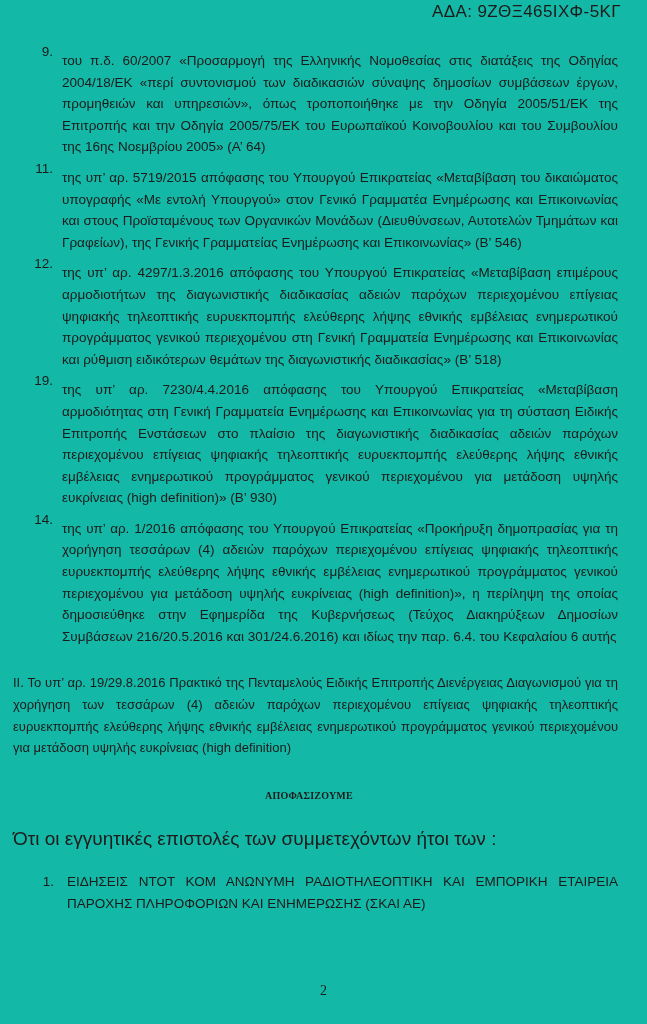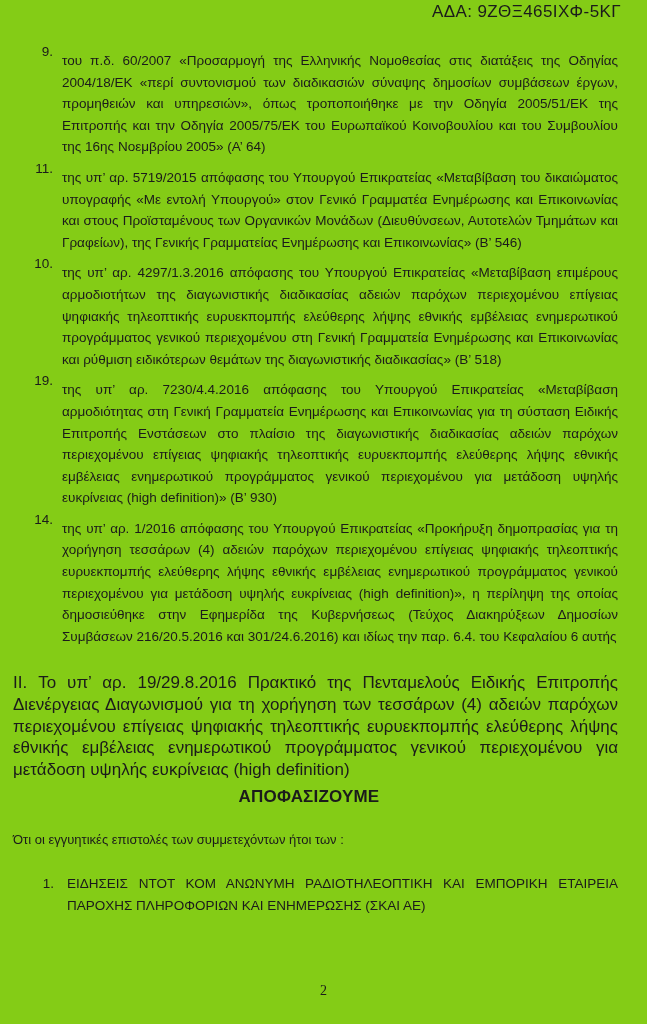--- a/index.html
+++ b/index.html
@@ -5,21 +5,21 @@
   html, body {
     margin: 0;
     padding: 0;
     background: #ffffff;
   }
   .page {
     position: relative;
     width: 647px;
     height: 1024px;
     margin: 0 auto;
-    background: #84cc16;
+    background: #14b8a6;
     overflow: hidden;
     font-family: "Liberation Sans", "DejaVu Sans", sans-serif;
     color: #1b1b1b;
   }
   .ada {
     position: absolute;
     top: 2px;
     right: 26px;
     font-size: 17px;
     letter-spacing: 0.4px;
@@ -47,37 +47,38 @@
     white-space: nowrap;
   }
   .li .txt {
     flex: 1;
     text-align: justify;
     margin-top: 9px;
   }
   .para-ii {
     margin-top: 25px;
     margin-left: 13px;
-    font-size: 17px;
+    font-size: 13px;
     line-height: 21.6px;
     text-align: justify;
   }
   .decision-heading {
-    margin-top: 6px;
+    margin-top: 26px;
     width: 100%;
     text-align: center;
     font-weight: bold;
-    font-size: 17px;
+    font-size: 10px;
     line-height: 21px;
     letter-spacing: 0.2px;
+    font-family: Liberation Serif, serif;
   }
   .decision-intro {
     margin-top: 22px;
     margin-left: 13px;
-    font-size: 13px;
+    font-size: 19px;
     line-height: 21.6px;
   }
   .decision-list {
     margin-top: 22px;
     padding-left: 38px;
   }
   .dli {
     display: flex;
     font-size: 13.5px;
     line-height: 21.6px;
@@ -119,21 +120,21 @@
         <span class="txt">του π.δ. 60/2007 «Προσαρμογή της Ελληνικής Νομοθεσίας στις διατάξεις της Οδηγίας 2004/18/ΕΚ «περί συντονισμού των διαδικασιών σύναψης δημοσίων συμβάσεων έργων, προμηθειών και υπηρεσιών», όπως τροποποιήθηκε με την Οδηγία 2005/51/ΕΚ της Επιτροπής και την Οδηγία 2005/75/ΕΚ του Ευρωπαϊκού Κοινοβουλίου και του Συμβουλίου της 16ης Νοεμβρίου 2005» (Α’ 64)</span>
       </div>
 
 
       <div class="li">
         <span class="num">11.</span>
         <span class="txt">της υπ’ αρ. 5719/2015 απόφασης του Υπουργού Επικρατείας «Μεταβίβαση του δικαιώματος υπογραφής «Με εντολή Υπουργού» στον Γενικό Γραμματέα Ενημέρωσης και Επικοινωνίας και στους Προϊσταμένους των Οργανικών Μονάδων (Διευθύνσεων, Αυτοτελών Τμημάτων και Γραφείων), της Γενικής Γραμματείας Ενημέρωσης και Επικοινωνίας» (Β’ 546)</span>
       </div>
 
       <div class="li">
-        <span class="num">10.</span>
+        <span class="num">12.</span>
         <span class="txt">της υπ’ αρ. 4297/1.3.2016 απόφασης του Υπουργού Επικρατείας «Μεταβίβαση επιμέρους αρμοδιοτήτων της διαγωνιστικής διαδικασίας αδειών παρόχων περιεχομένου επίγειας ψηφιακής τηλεοπτικής ευρυεκπομπής ελεύθερης λήψης εθνικής εμβέλειας ενημερωτικού προγράμματος γενικού περιεχομένου στη Γενική Γραμματεία Ενημέρωσης και Επικοινωνίας και ρύθμιση ειδικότερων θεμάτων της διαγωνιστικής διαδικασίας» (Β’ 518)</span>
       </div>
 
       <div class="li">
         <span class="num">19.</span>
         <span class="txt">της υπ’ αρ. 7230/4.4.2016 απόφασης του Υπουργού Επικρατείας «Μεταβίβαση αρμοδιότητας στη Γενική Γραμματεία Ενημέρωσης και Επικοινωνίας για τη σύσταση Ειδικής Επιτροπής Ενστάσεων στο πλαίσιο της διαγωνιστικής διαδικασίας αδειών παρόχων περιεχομένου επίγειας ψηφιακής τηλεοπτικής ευρυεκπομπής ελεύθερης λήψης εθνικής εμβέλειας ενημερωτικού προγράμματος γενικού περιεχομένου για μετάδοση υψηλής ευκρίνειας (high definition)» (Β’ 930)</span>
       </div>
 
       <div class="li">
         <span class="num">14.</span>

